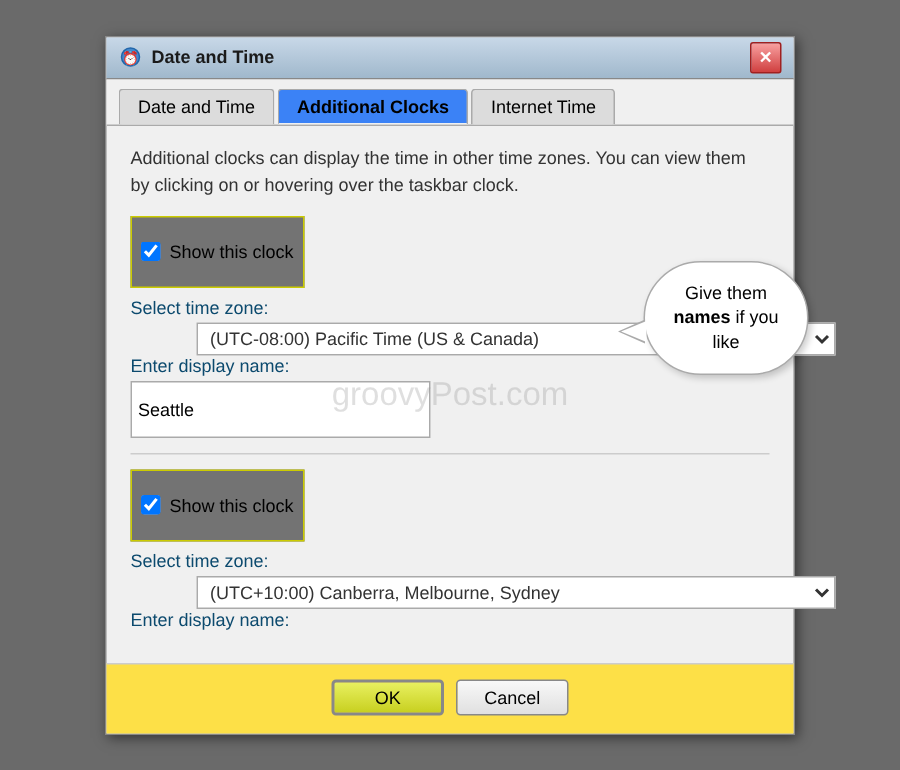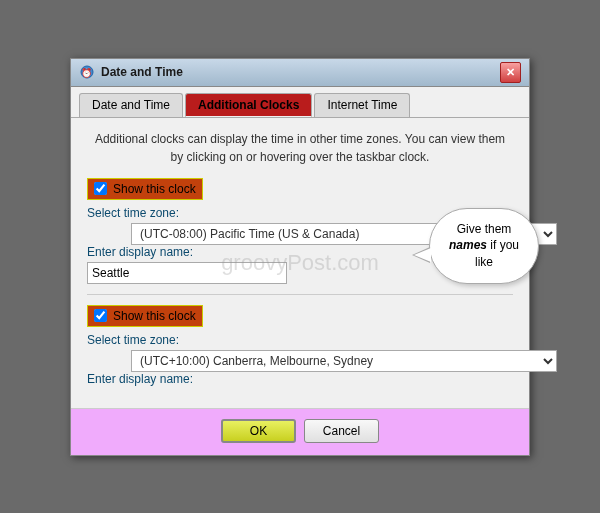--- a/index.html
+++ b/index.html
@@ -66,44 +66,43 @@
       padding: 4px 12px;
       border: 1px solid #aaa;
       border-bottom: none;
       cursor: pointer;
       font-size: 12px;
       background: #dcdcdc;
       margin-right: 2px;
       border-radius: 3px 3px 0 0;
     }
     .tab.active {
-      background: #b91c1c;
+      background: #3b82f6;
       border-bottom: 1px solid #f0f0f0;
       z-index: 1;
       font-weight: bold;
     }
     .content {
       padding: 12px 16px;
     }
     .description {
       font-size: 12px;
       color: #333;
       line-height: 1.5;
       margin-bottom: 12px;
-      text-align: center;
     }
     .clock-section {
       margin-bottom: 10px;
     }
     .checkbox-label {
       display: flex;
       align-items: center;
       gap: 6px;
-      background: #c2410c;
-      padding: 3px 6px;
+      background: #737373;
+      padding: 16px 6px;
       border: 1px solid #cccc00;
       display: inline-flex;
       margin-bottom: 6px;
       cursor: pointer;
     }
     .checkbox-label input[type="checkbox"] {
       width: 13px;
       height: 13px;
       cursor: pointer;
     }
@@ -118,33 +117,33 @@
       height: 22px;
       border: 1px solid #aaa;
       padding: 2px 4px;
       font-size: 12px;
       background: white;
       color: #333;
       margin-left: 44px;
     }
     .display-name-input {
       width: 200px;
-      height: 22px;
+      height: 38px;
       border: 1px solid #aaa;
       padding: 2px 4px;
       font-size: 12px;
       background: white;
     }
     .button-bar {
       display: flex;
       justify-content: center;
       gap: 8px;
       padding: 10px 4px 12px;
       border-top: 1px solid #ccc;
-      background: #f0abfc;
+      background: #fde047;
     }
     .btn {
       min-width: 75px;
       height: 24px;
       padding: 0 12px;
       border: 1px solid #888;
       background: linear-gradient(to bottom, #f8f8f8, #e0e0e0);
       cursor: pointer;
       font-size: 12px;
       border-radius: 3px;
@@ -181,21 +180,20 @@
       content: '';
       position: absolute;
       left: -16px;
       bottom: 21px;
       border-width: 7px 17px 7px 0;
       border-style: solid;
       border-color: transparent white transparent transparent;
     }
     .callout strong {
       font-weight: bold;
-      font-style: italic;
     }
     .watermark {
       position: absolute;
       top: 50%;
       left: 50%;
       transform: translate(-50%, -50%);
       font-size: 22px;
       color: rgba(150,150,150,0.3);
       pointer-events: none;
       white-space: nowrap;

